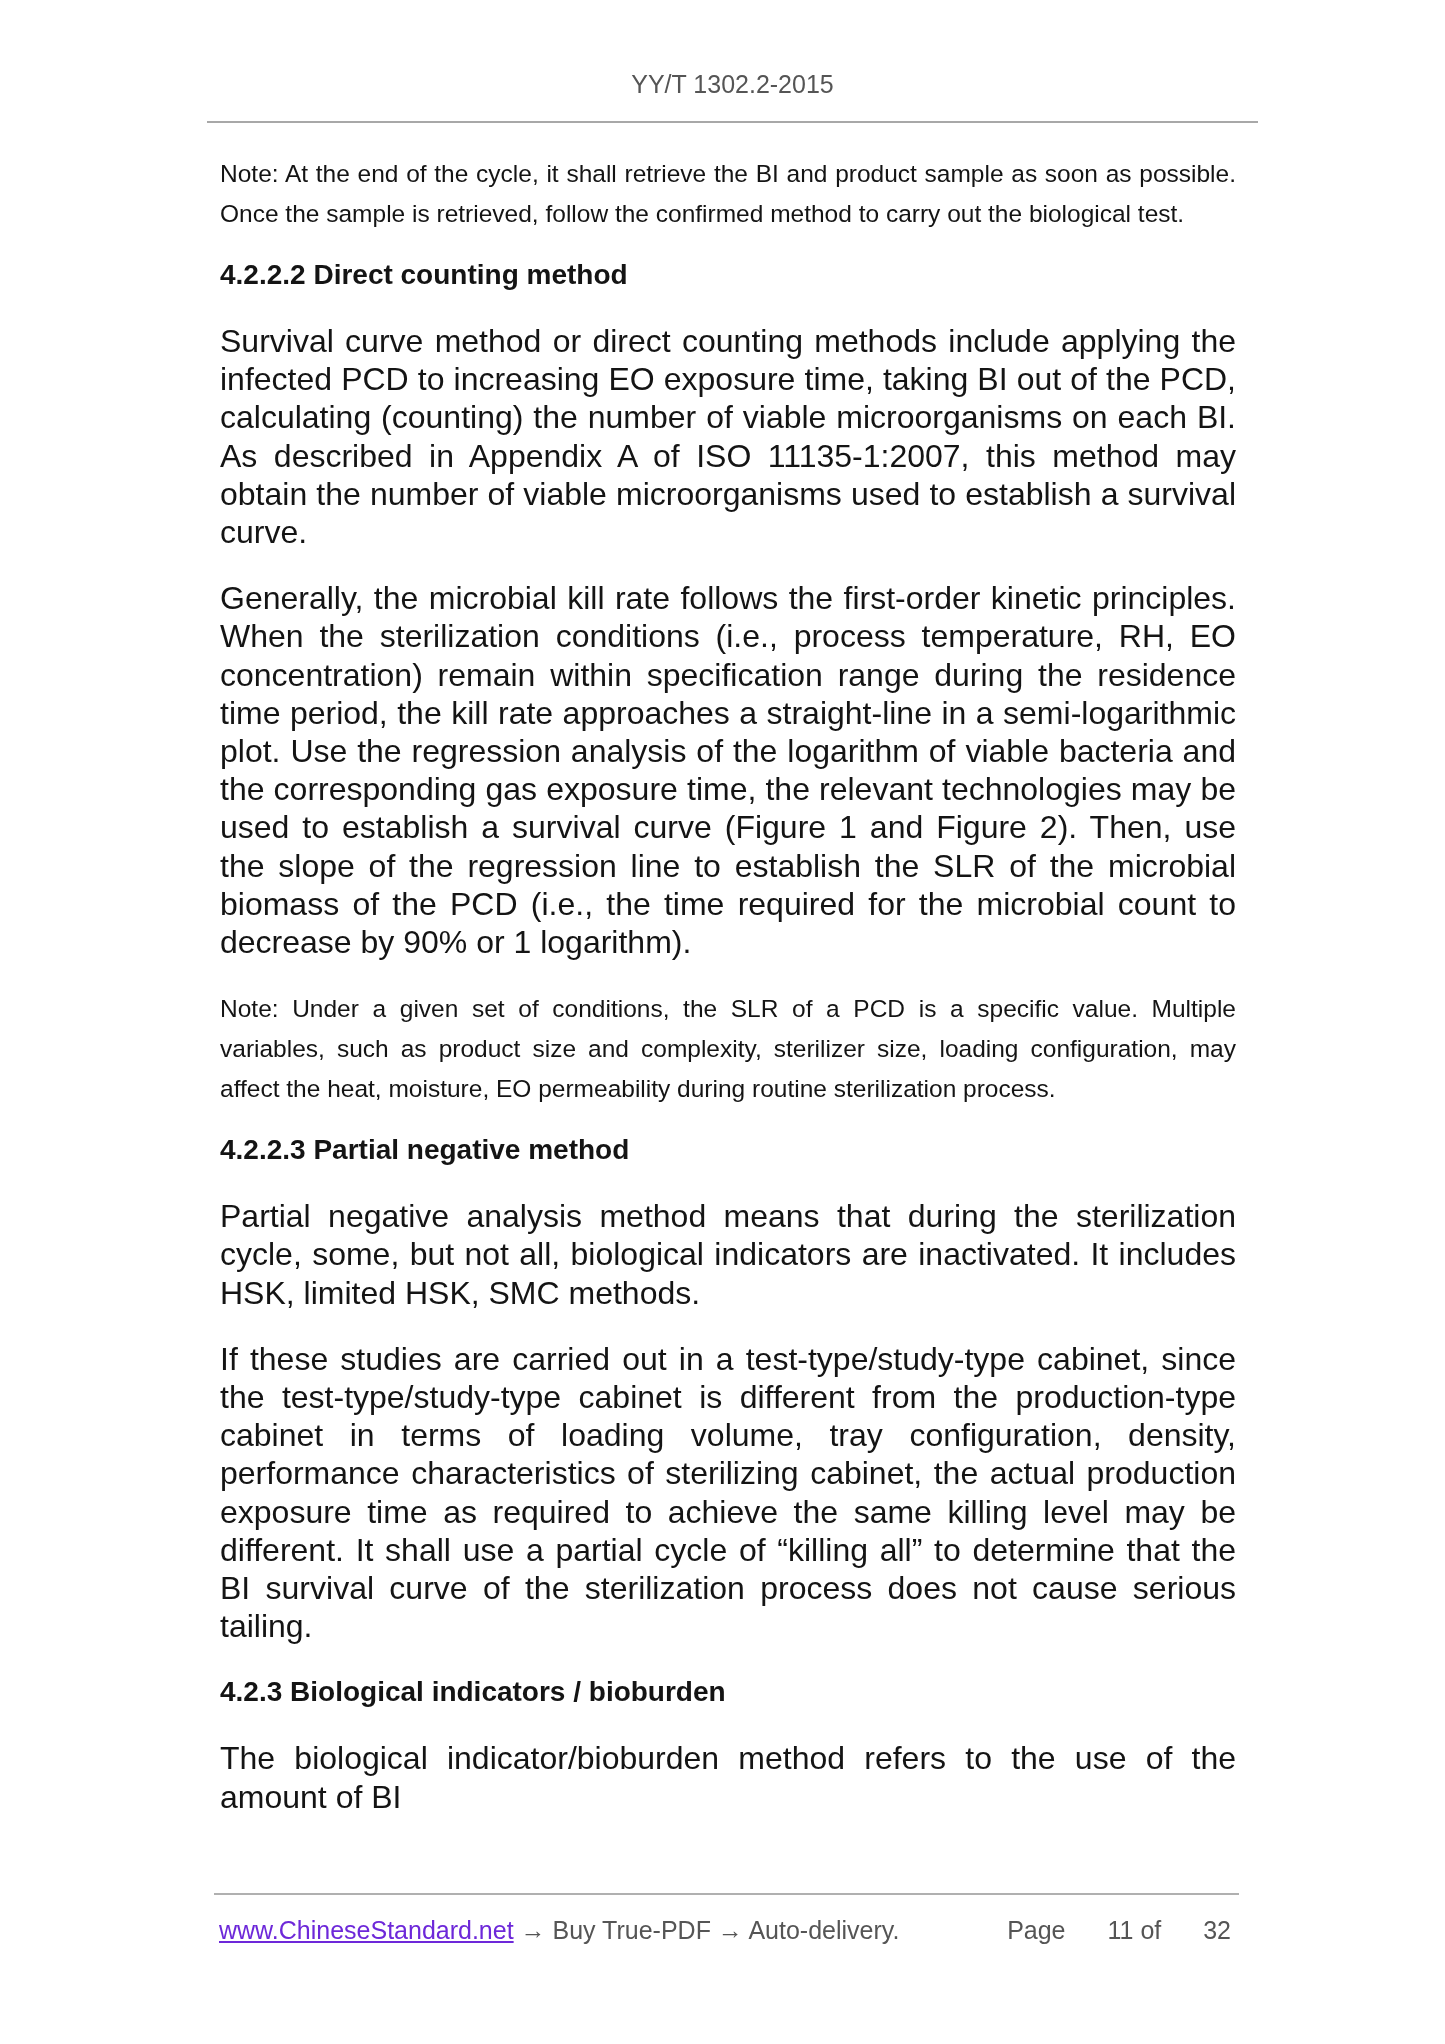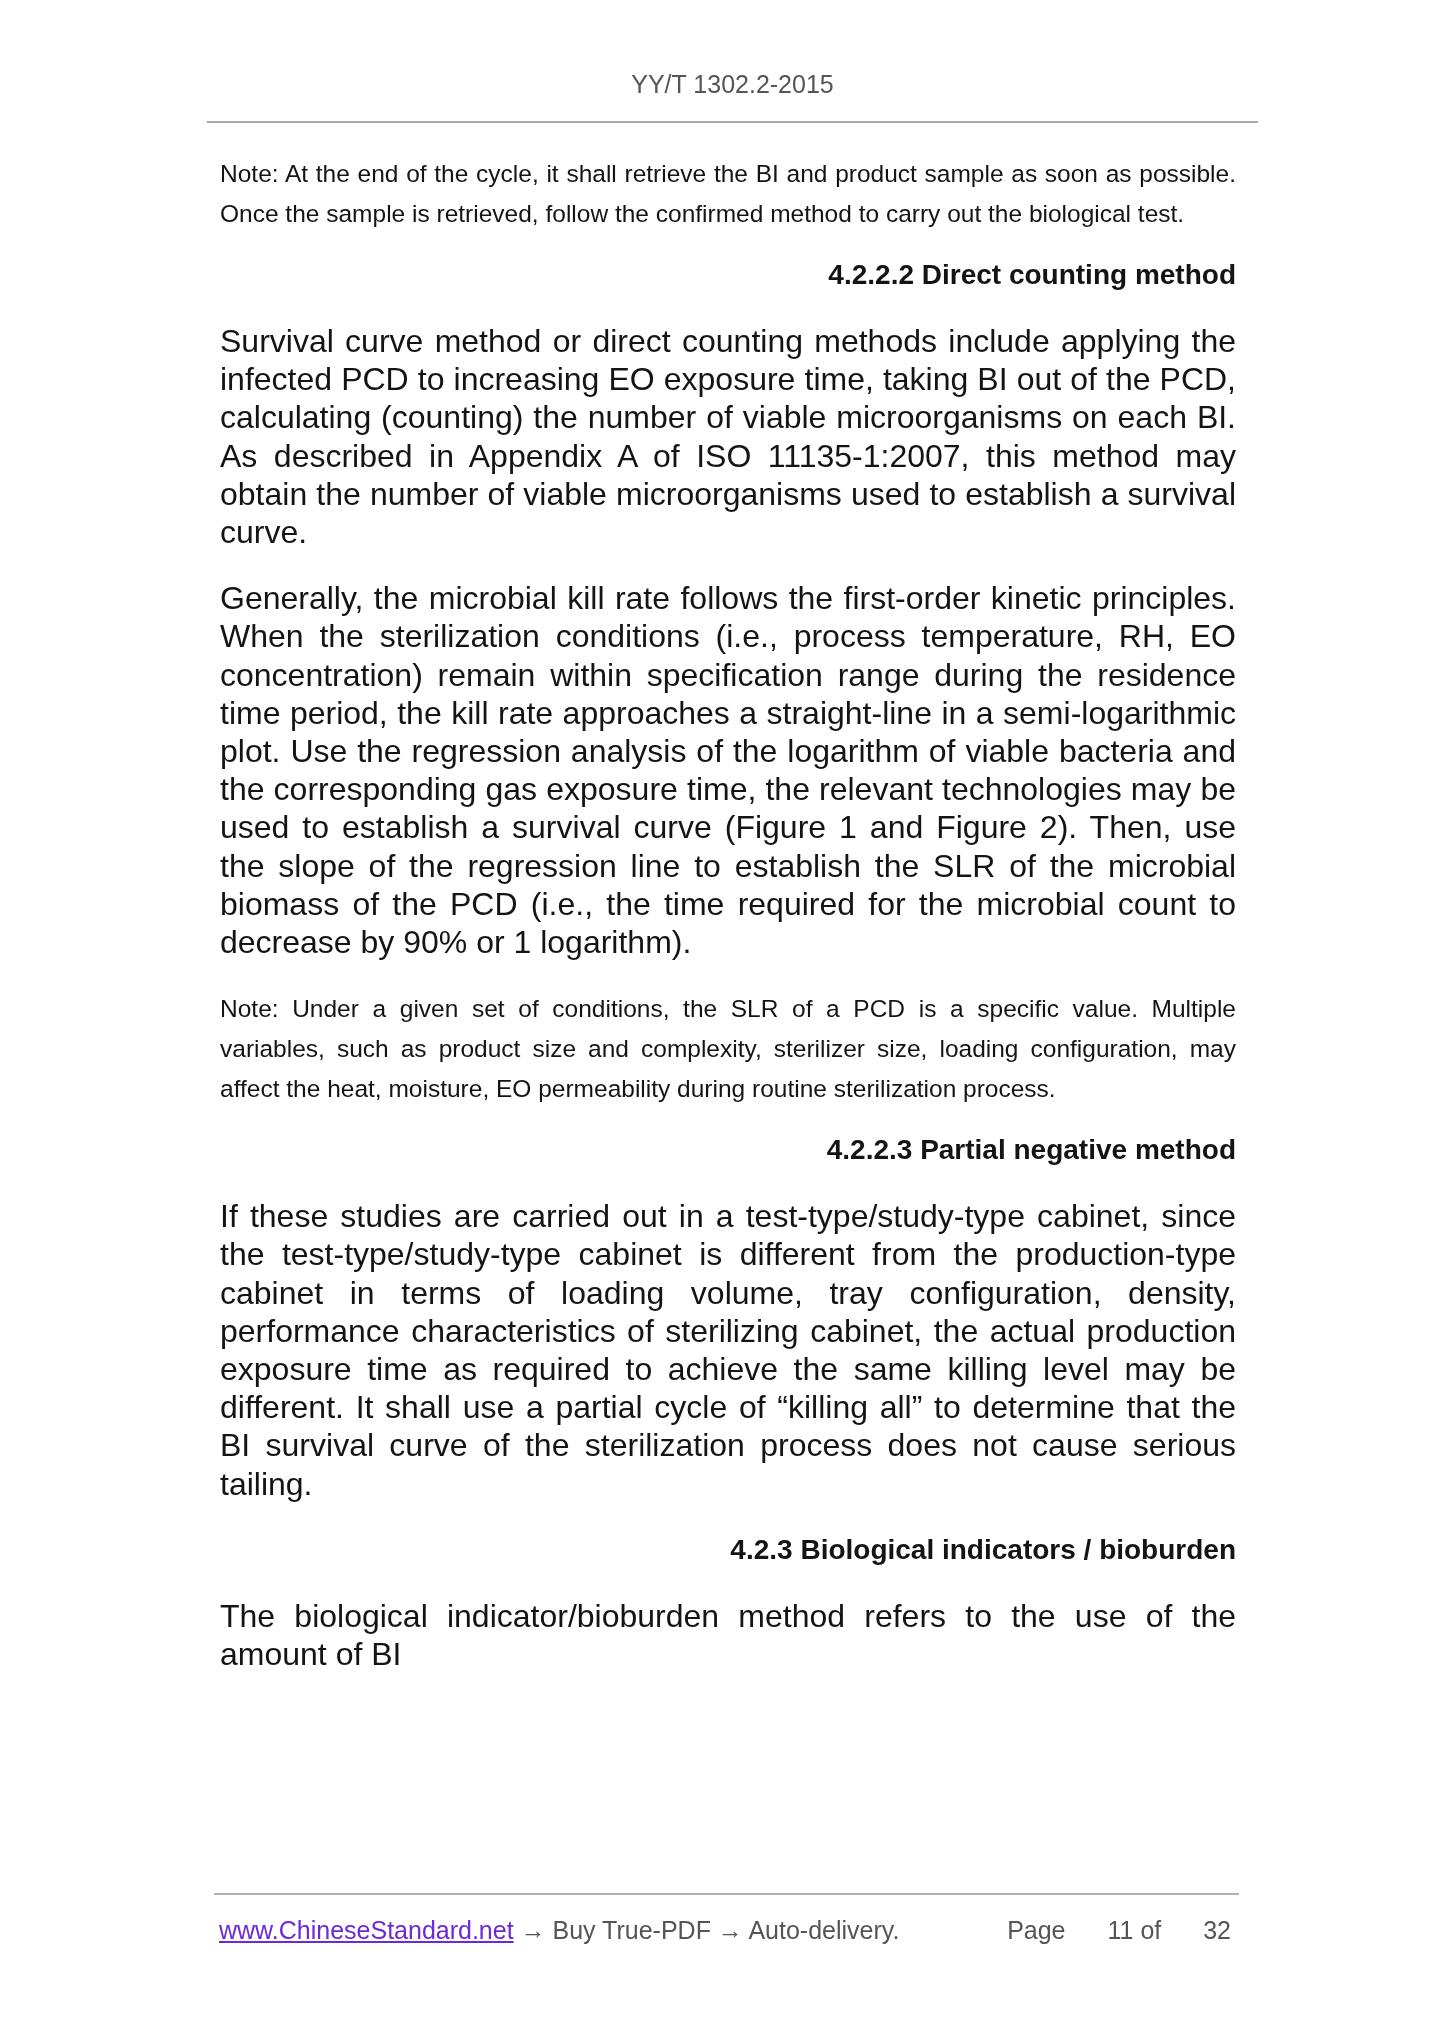--- a/index.html
+++ b/index.html
@@ -4,21 +4,21 @@
 <style>
   html, body { margin: 0; padding: 0; background: #ffffff; }
   body { width: 1445px; height: 2044px; position: relative; overflow: hidden;
          font-family: "Liberation Sans", sans-serif; color: #111111; }
   .page-header { position: absolute; left: 207px; width: 1051px; top: 70px; text-align: center;
                  font-size: 25px; color: #555555; }
   .header-rule { position: absolute; left: 207px; width: 1051px; top: 121px; height: 0;
                  border-top: 2px solid #a8a8a8; }
   .content { position: absolute; left: 220px; width: 1016px; top: 154px; }
   .note { font-size: 24.5px; line-height: 40px; text-align: justify; margin: 0 0 22px 0; color: #141414; }
-  .heading { font-size: 28px; font-weight: bold; line-height: 38px; margin: 0 0 28px 0; color: #141414; text-align: right; }
+  .heading { font-size: 28px; font-weight: bold; line-height: 38px; margin: 0 0 28px 0; color: #141414; }
   .para { font-size: 32px; line-height: 38.2px; text-align: justify; margin: 0 0 28px 0; color: #141414; }
   .footer-rule { position: absolute; left: 214px; width: 1025px; top: 1893px; height: 0;
                  border-top: 2px solid #b0b0b0; }
   .footer { position: absolute; left: 219px; width: 1012px; top: 1916px; font-size: 25px; color: #555555;
             display: flex; justify-content: space-between; }
   .footer a { color: #6d28d9; text-decoration: underline; }
   .footer .page-info b { font-weight: normal; margin-left: 35px; }
 </style>
 </head>
 <body>
@@ -28,20 +28,21 @@
 
 <div class="content">
   <p class="note">Note: At the end of the cycle, it shall retrieve the BI and product sample as soon as possible. Once the sample is retrieved, follow the confirmed method to carry out the biological test.</p>
 
   <div class="heading">4.2.2.2 Direct counting method</div>
   <p class="para">Survival curve method or direct counting methods include applying the infected PCD to increasing EO exposure time, taking BI out of the PCD, calculating (counting) the number of viable microorganisms on each BI. As described in Appendix A of ISO 11135-1:2007, this method may obtain the number of viable microorganisms used to establish a survival curve.</p>
   <p class="para">Generally, the microbial kill rate follows the first-order kinetic principles. When the sterilization conditions (i.e., process temperature, RH, EO concentration) remain within specification range during the residence time period, the kill rate approaches a straight-line in a semi-logarithmic plot. Use the regression analysis of the logarithm of viable bacteria and the corresponding gas exposure time, the relevant technologies may be used to establish a survival curve (Figure 1 and Figure 2). Then, use the slope of the regression line to establish the SLR of the microbial biomass of the PCD (i.e., the time required for the microbial count to decrease by 90% or 1 logarithm).</p>
   <p class="note">Note: Under a given set of conditions, the SLR of a PCD is a specific value. Multiple variables, such as product size and complexity, sterilizer size, loading configuration, may affect the heat, moisture, EO permeability during routine sterilization process.</p>
 
   <div class="heading">4.2.2.3 Partial negative method</div>
+  <p class="para">Partial negative analysis method means that during the sterilization cycle, some, but not all, biological indicators are inactivated. It includes HSK, limited HSK, SMC methods.</p>
   <p class="para">If these studies are carried out in a test-type/study-type cabinet, since the test-type/study-type cabinet is different from the production-type cabinet in terms of loading volume, tray configuration, density, performance characteristics of sterilizing cabinet, the actual production exposure time as required to achieve the same killing level may be different. It shall use a partial cycle of “killing all” to determine that the BI survival curve of the sterilization process does not cause serious tailing.</p>
 
   <div class="heading">4.2.3 Biological indicators / bioburden</div>
   <p class="para">The biological indicator/bioburden method refers to the use of the amount of BI</p>
 </div>
 
 <div class="footer-rule"></div>
 <div class="footer">
   <span>
     <a>www.ChineseStandard.net</a>

